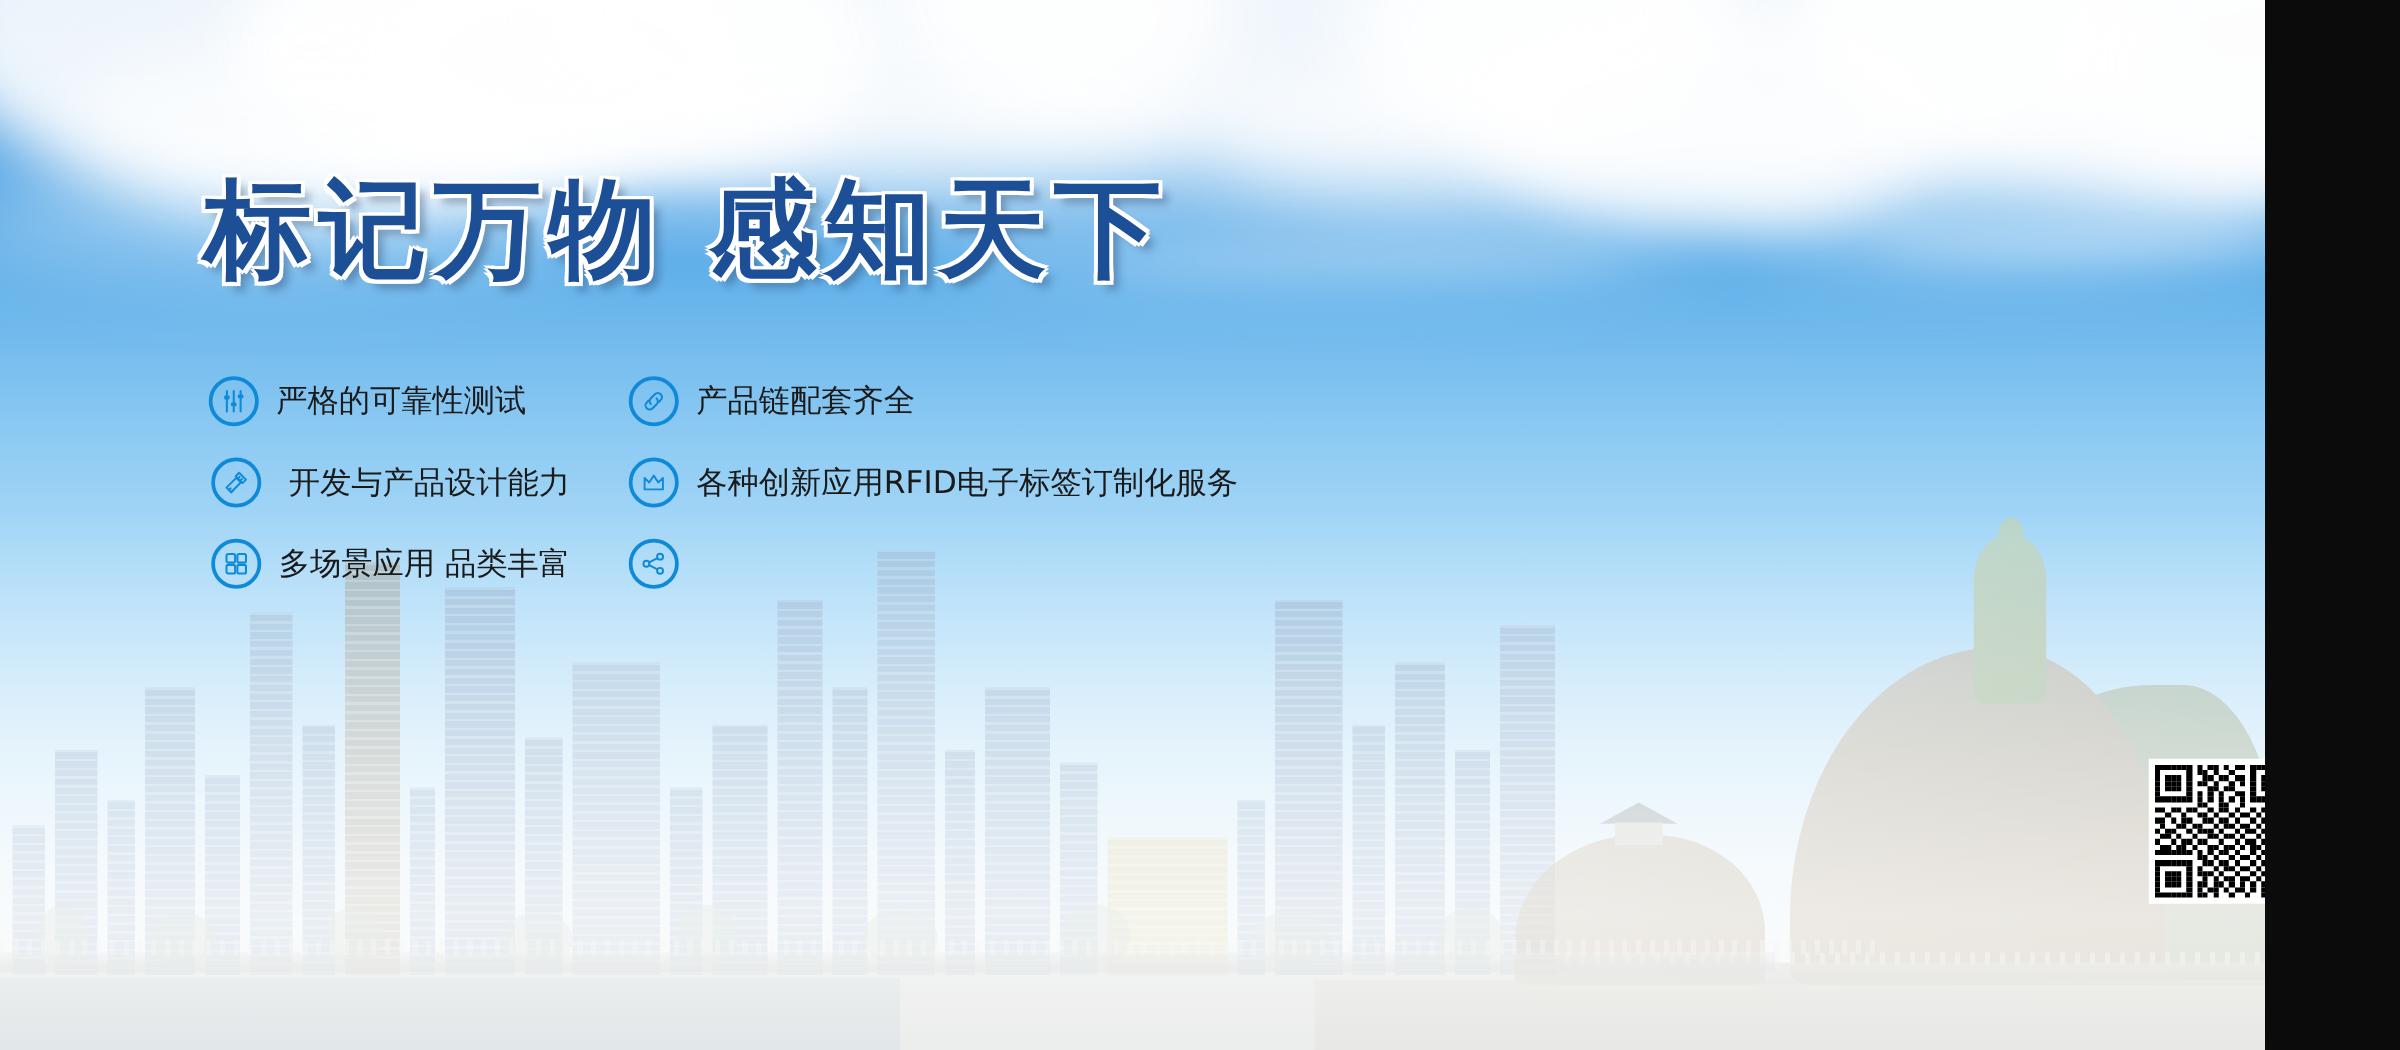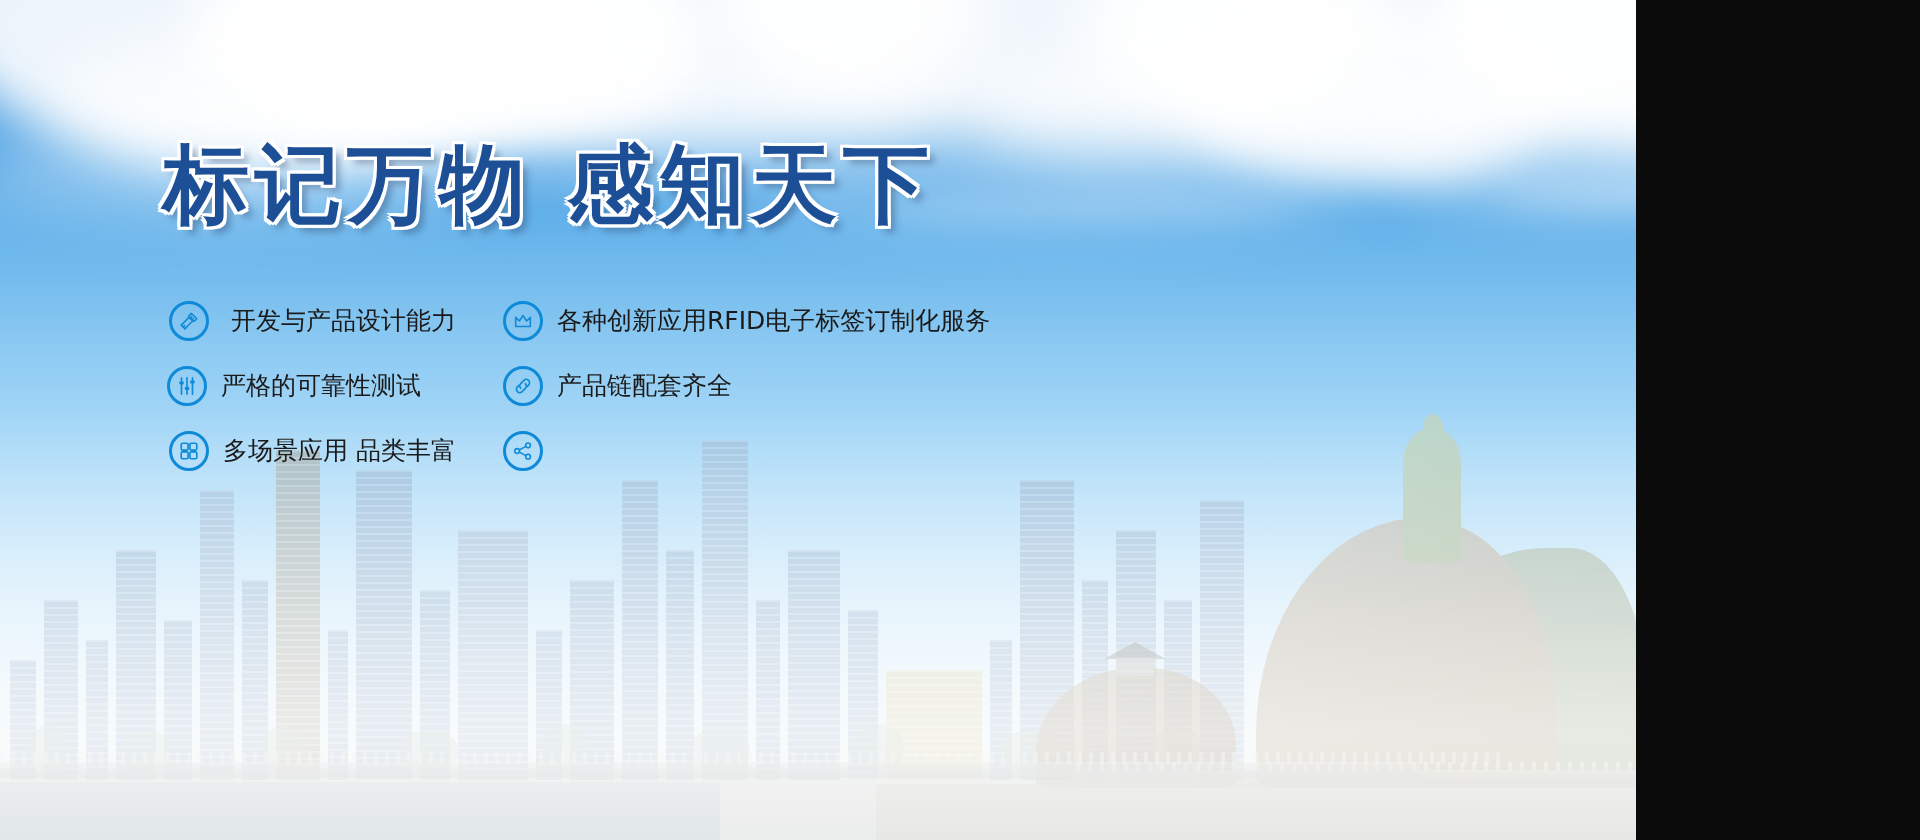--- a/index.html
+++ b/index.html
@@ -2,21 +2,21 @@
 <html><head>
 <meta charset="utf-8">
 <title>Banner</title>
 <style>
   * { margin:0; padding:0; box-sizing:border-box; }
   html,body { background:#0b0b0b; }
   body { font-family:"Liberation Sans", sans-serif; }
 
   #banner{
     position:relative;
-    width:1636px; height:840px;
+    width:1812px; height:840px;
     overflow:hidden;
     background:linear-gradient(to bottom,
         #1f7fd4 0%,
         #2e8bd9 7%,
         #4fa3e4 18%,
         #6cb7ec 30%,
         #8ecbf3 42%,
         #addbf8 54%,
         #c6e6fa 64%,
         #d9eefb 72%,
@@ -235,48 +235,20 @@
   <div class="promenade"></div>
   <div class="railing"></div>
   <div class="water"></div>
   <div class="ground"></div>
   <div class="haze"></div>
 
   <div class="headline">标记万物 感知天下</div>
 
   <div class="features">
 
-    <div class="frow r1">
-      <div class="fcol-left">
-        <div class="fitem">
-          <span class="ficon">
-            <svg width="22" height="22" viewBox="0 0 24 24" fill="none" stroke="#0f8ad8" stroke-width="1.7" stroke-linecap="round" stroke-linejoin="round">
-              <path d="M3.5 16.5 L12 8 L16 12 L7.5 20.5 Z"></path>
-              <path d="M5.6 18.6 L7.2 17"></path>
-                <path d="M7.6 20.6 L9.2 19"></path>
-              <path d="M14.5 3.5 L20.5 9.5 L17.5 12.5 L11.5 6.5 Z"></path>
-              <path d="M13.6 8.4 L15 7"></path>
-                <path d="M15.6 10.4 L17 9"></path>
-            </svg>
-          </span>
-          <span class="flabel">开发与产品设计能力</span>
-        </div>
-      </div>
-      <div class="fcol-right">
-        <div class="fitem">
-          <span class="ficon">
-            <svg width="22" height="22" viewBox="0 0 24 24" fill="none" stroke="#0f8ad8" stroke-width="1.7" stroke-linecap="round" stroke-linejoin="round">
-              <path d="M4 18 L4 8 L8 12 L12 6 L16 12 L20 8 L20 18 Z"></path>
-            </svg>
-          </span>
-          <span class="flabel">各种创新应用RFID电子标签订制化服务</span>
-        </div>
-      </div>
-    </div>
-
     <div class="frow r2">
       <div class="fcol-left">
         <div class="fitem">
           <span class="ficon">
             <svg width="22" height="22" viewBox="0 0 24 24" fill="none" stroke="#0f8ad8" stroke-width="1.8" stroke-linecap="round">
               <path d="M6 3 L6 21"></path>
                 <path d="M12 3 L12 21"></path>
                 <path d="M18 3 L18 21"></path>
               <rect x="3.6" y="7" width="4.8" height="3.4" rx="1" fill="#0f8ad8" stroke="none"></rect>
               <rect x="9.6" y="13" width="4.8" height="3.4" rx="1" fill="#0f8ad8" stroke="none"></rect>
@@ -292,20 +264,48 @@
             <svg width="22" height="22" viewBox="0 0 24 24" fill="none" stroke="#0f8ad8" stroke-width="1.8" stroke-linecap="round" stroke-linejoin="round">
               <path d="M9.5 14.5 a3.6 3.6 0 0 1 0-5.1 L13 5.9 a3.6 3.6 0 0 1 5.1 5.1 l-1.6 1.6"></path>
               <path d="M14.5 9.5 a3.6 3.6 0 0 1 0 5.1 L11 18.1 a3.6 3.6 0 0 1-5.1-5.1 l1.6-1.6"></path>
             </svg>
           </span>
           <span class="flabel">产品链配套齐全</span>
         </div>
       </div>
     </div>
 
+    <div class="frow r1">
+      <div class="fcol-left">
+        <div class="fitem">
+          <span class="ficon">
+            <svg width="22" height="22" viewBox="0 0 24 24" fill="none" stroke="#0f8ad8" stroke-width="1.7" stroke-linecap="round" stroke-linejoin="round">
+              <path d="M3.5 16.5 L12 8 L16 12 L7.5 20.5 Z"></path>
+              <path d="M5.6 18.6 L7.2 17"></path>
+                <path d="M7.6 20.6 L9.2 19"></path>
+              <path d="M14.5 3.5 L20.5 9.5 L17.5 12.5 L11.5 6.5 Z"></path>
+              <path d="M13.6 8.4 L15 7"></path>
+                <path d="M15.6 10.4 L17 9"></path>
+            </svg>
+          </span>
+          <span class="flabel">开发与产品设计能力</span>
+        </div>
+      </div>
+      <div class="fcol-right">
+        <div class="fitem">
+          <span class="ficon">
+            <svg width="22" height="22" viewBox="0 0 24 24" fill="none" stroke="#0f8ad8" stroke-width="1.7" stroke-linecap="round" stroke-linejoin="round">
+              <path d="M4 18 L4 8 L8 12 L12 6 L16 12 L20 8 L20 18 Z"></path>
+            </svg>
+          </span>
+          <span class="flabel">各种创新应用RFID电子标签订制化服务</span>
+        </div>
+      </div>
+    </div>
+
     <div class="frow r3">
       <div class="fcol-left">
         <div class="fitem">
           <span class="ficon">
             <svg width="22" height="22" viewBox="0 0 24 24" fill="none" stroke="#0f8ad8" stroke-width="1.8" stroke-linejoin="round">
               <rect x="3.5" y="3.5" width="7.5" height="7.5" rx="1.4"></rect>
               <rect x="13" y="3.5" width="7.5" height="7.5" rx="1.4"></rect>
               <rect x="3.5" y="13" width="7.5" height="7.5" rx="1.4"></rect>
               <rect x="13" y="13" width="7.5" height="7.5" rx="1.4"></rect>
             </svg>

